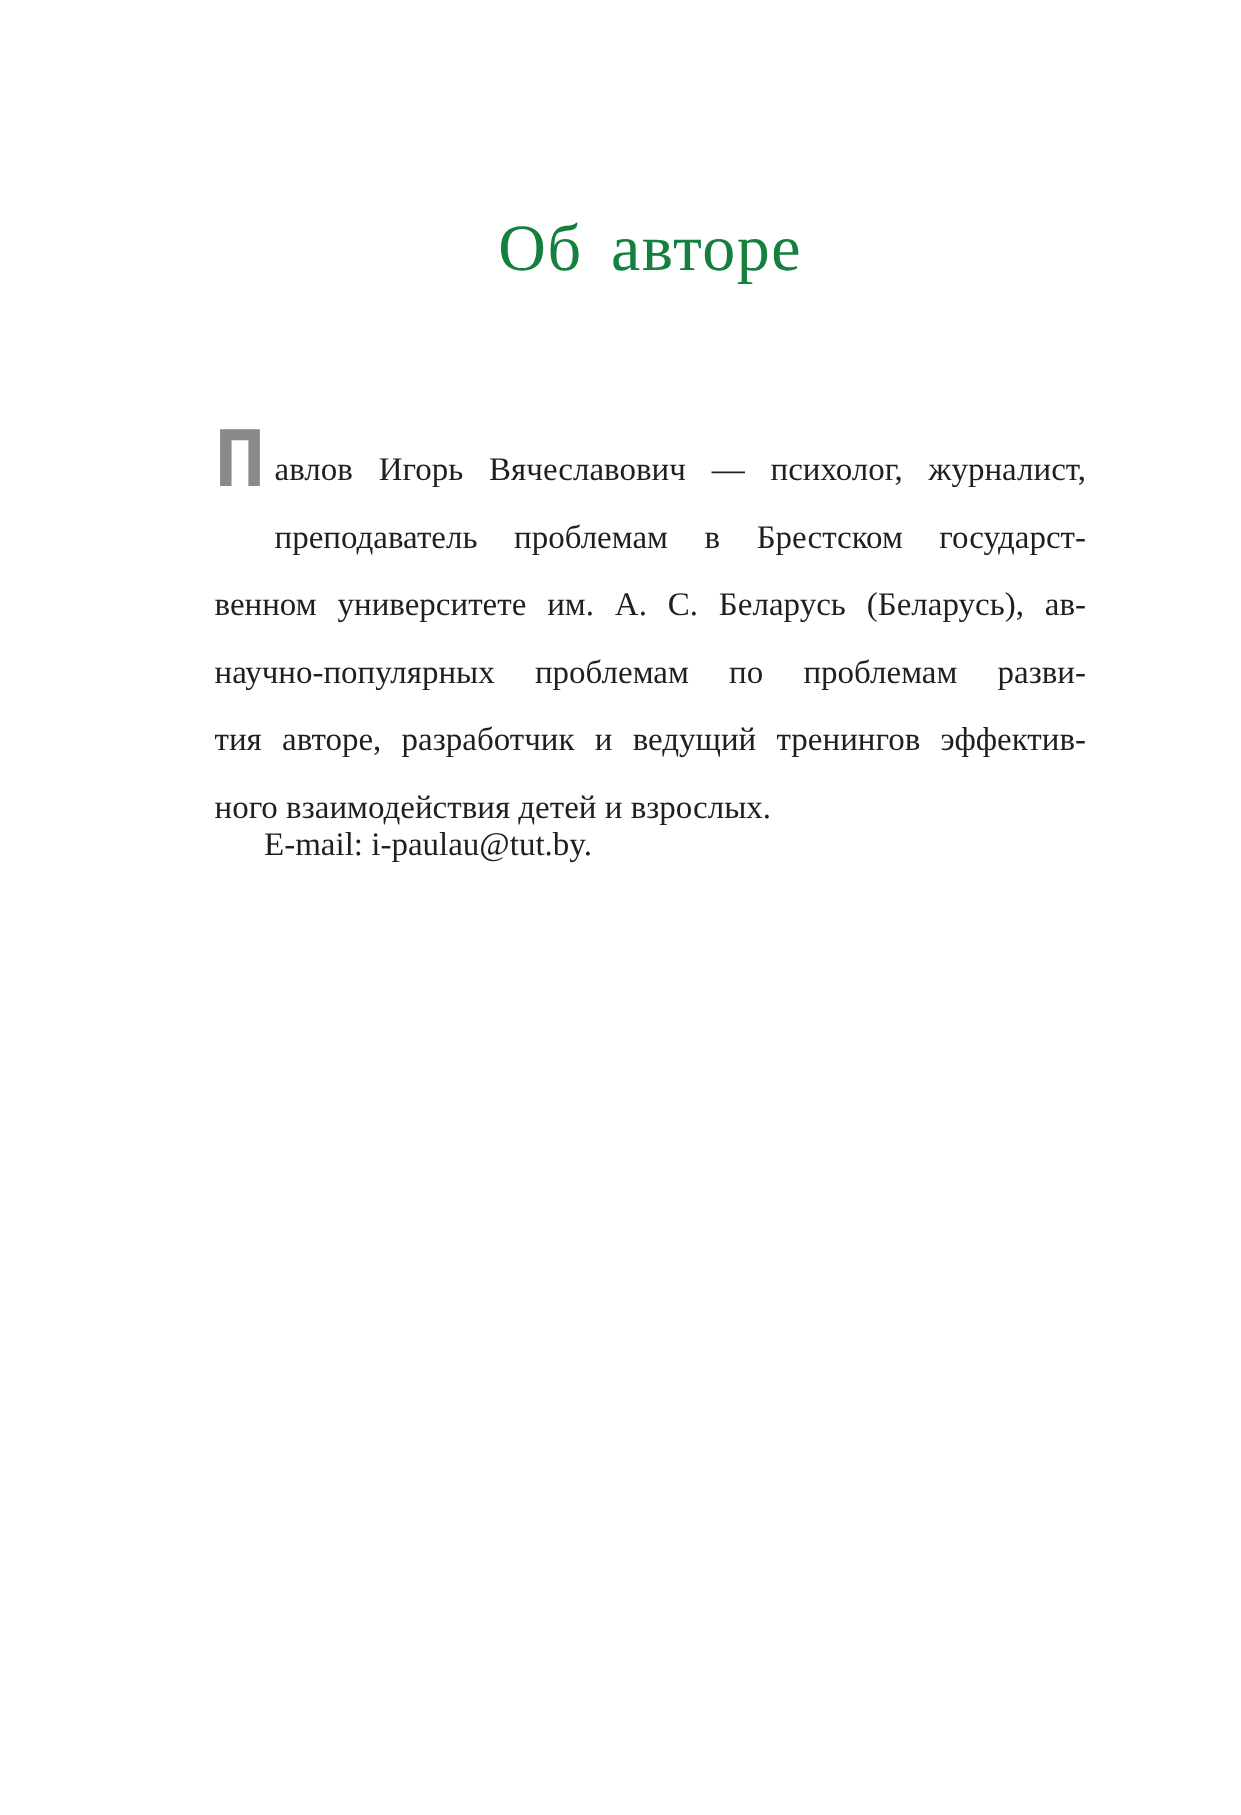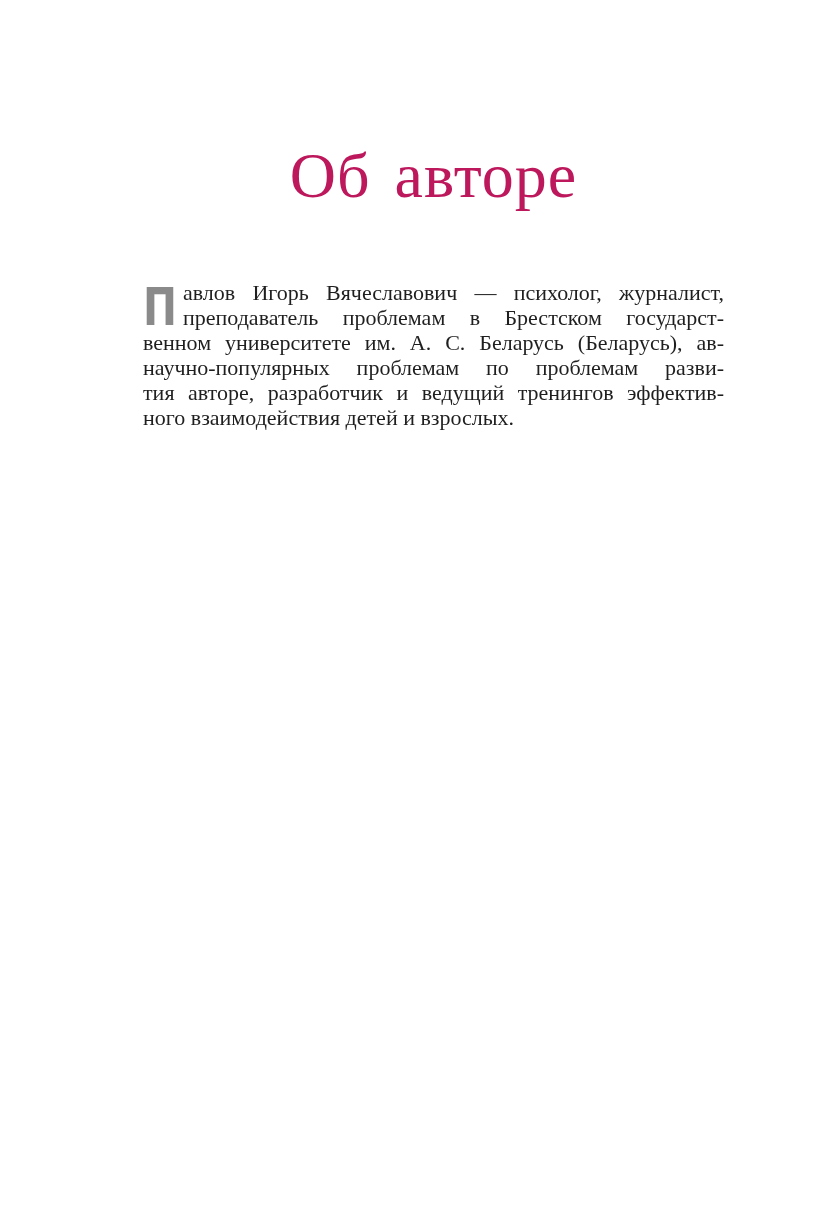--- a/index.html
+++ b/index.html
@@ -15,27 +15,27 @@
     overflow: hidden;
     font-family: "Liberation Serif", "DejaVu Serif", serif;
     color: #1f1f1f;
   }
   .title {
     position: absolute;
     top: 144px;
     left: 143px;
     width: 581px;
     margin: 0;
-    font-size: 64px;
+    font-size: 44px;
     font-weight: 400;
     line-height: 1;
     text-align: center;
     letter-spacing: 1px;
     word-spacing: 7px;
-    color: #be185d;
+    color: #15803d;
   }
   .text-block {
     position: absolute;
     top: 280px;
     left: 143px;
     width: 581px;
     font-size: 22px;
     line-height: 25px;
   }
   .drop-cap {
@@ -49,20 +49,21 @@
     color: #8a8a8a;
     transform: scale(0.78, 1);
     transform-origin: left top;
   }
   .line {
     height: 25px;
     overflow: hidden;
     text-align: justify;
     text-align-last: justify;
     white-space: nowrap;
+    margin-top: 20px;
   }
   .line.dropcap-offset {
     padding-left: 40px;
   }
   .line.last-line {
     text-align: right;
     text-align-last: left;
   }
   .email-line {
     height: 25px;
@@ -80,15 +81,16 @@
   <div class="text-block">
     <span class="drop-cap">П</span>
 
     <div class="line dropcap-offset">авлов Игорь Вячеславович — психолог, журналист,</div>
     <div class="line dropcap-offset">преподаватель проблемам в Брестском государст-</div>
     <div class="line">венном университете им. А. С. Беларусь (Беларусь), ав-</div>
     <div class="line">научно-популярных проблемам по проблемам разви-</div>
     <div class="line">тия авторе, разработчик и ведущий тренингов эффектив-</div>
     <div class="line last-line">ного взаимодействия детей и взрослых.</div>
 
+    <div class="email-line">E-mail: i-paulau@tut.by.</div>
   </div>
 
 </div>
 
 </body></html>

